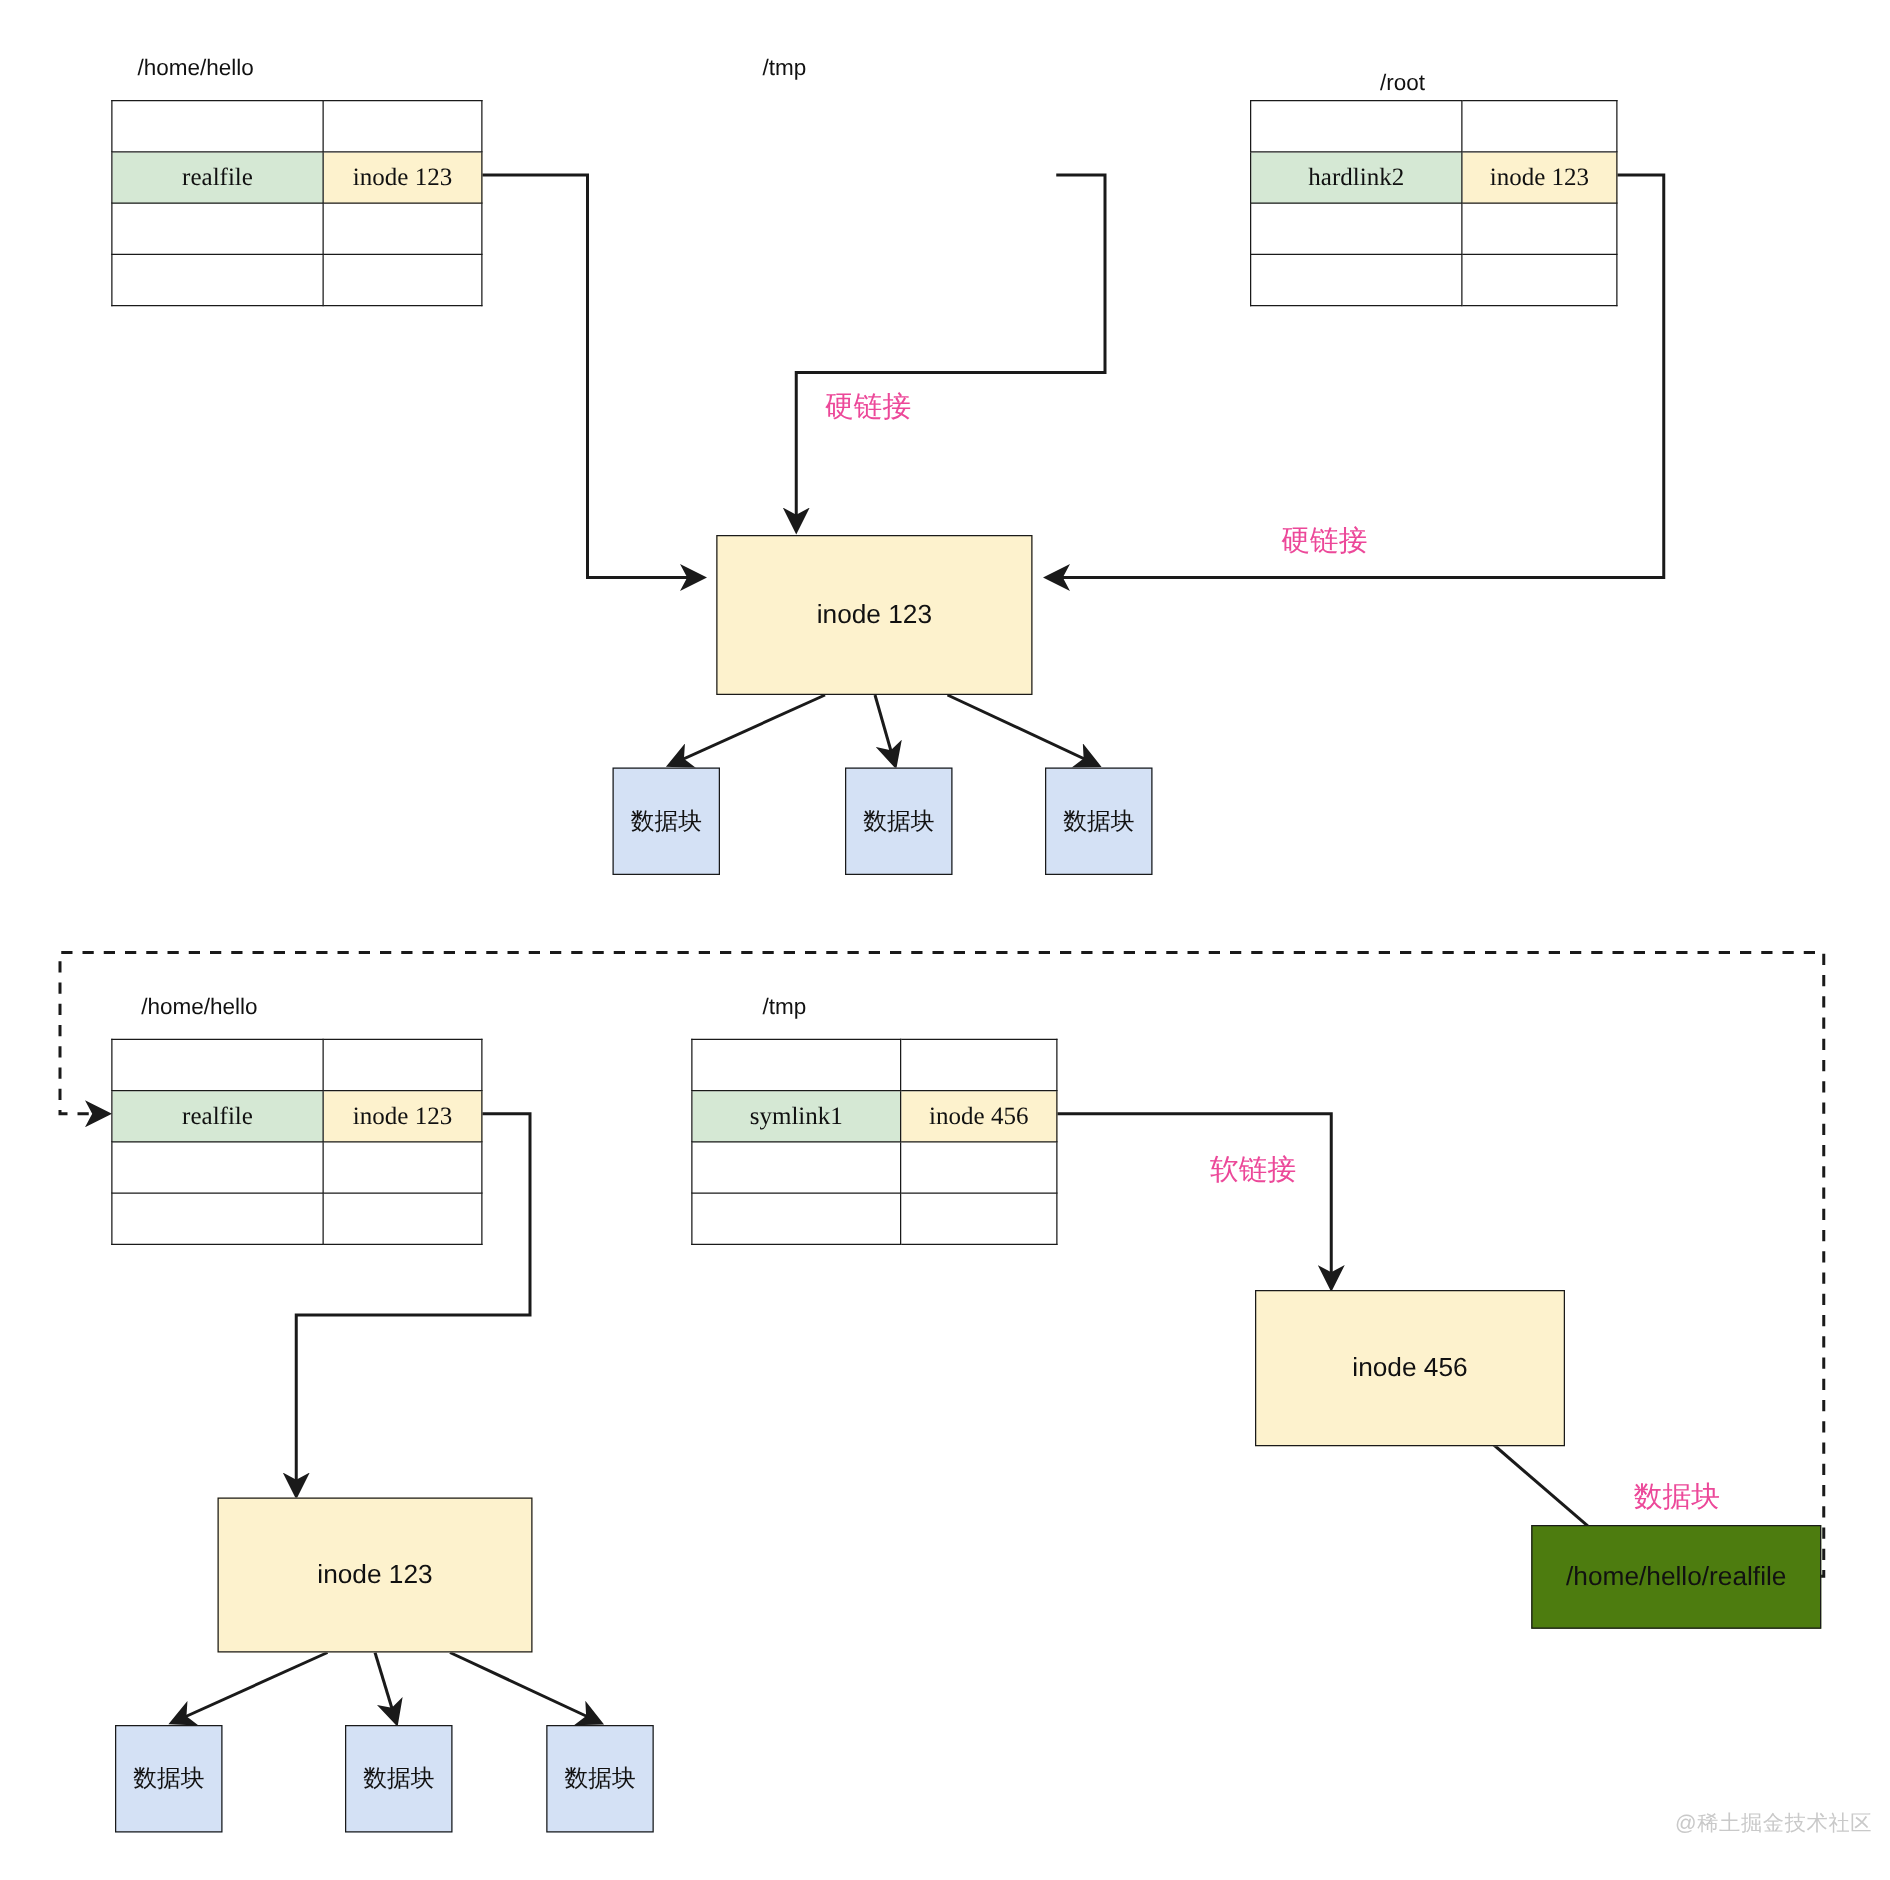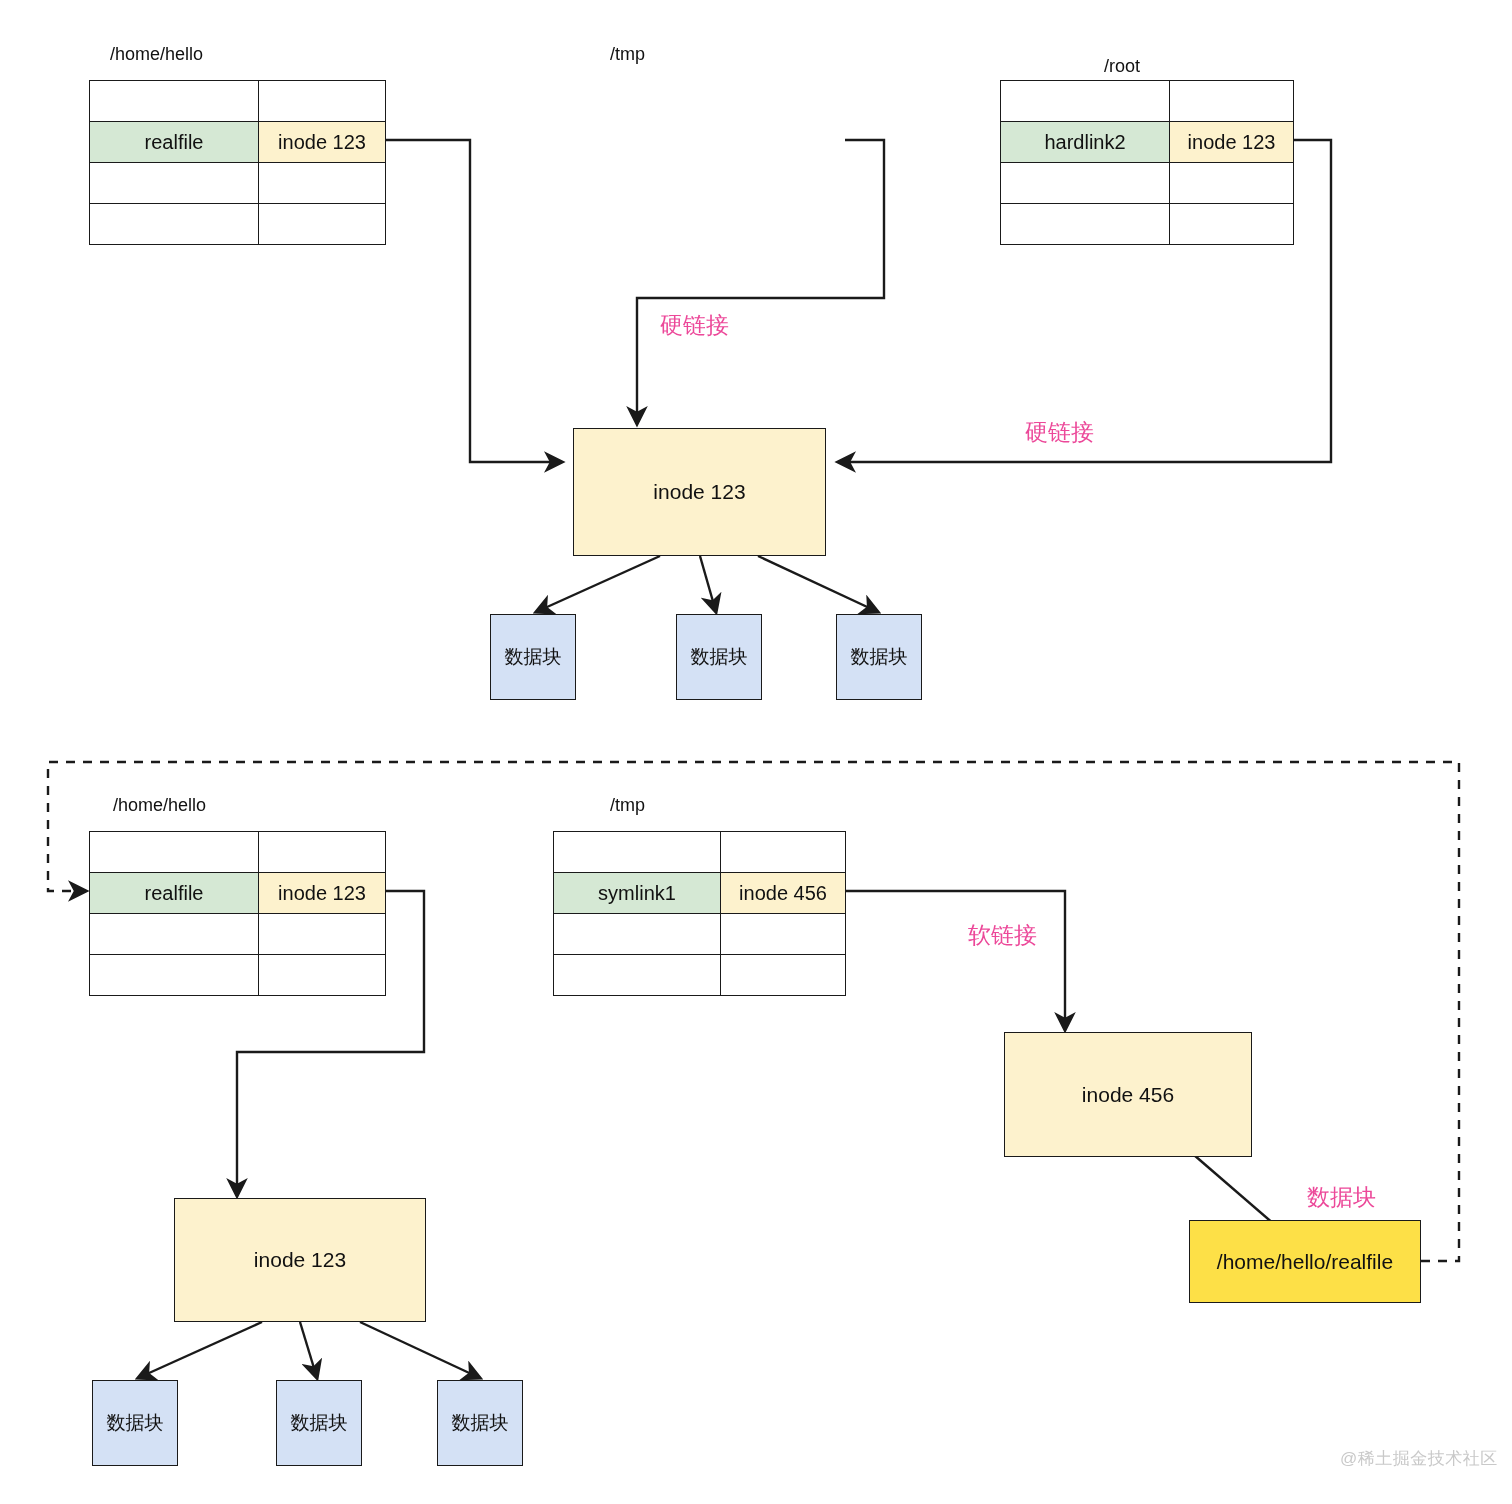--- a/index.html
+++ b/index.html
@@ -33,21 +33,21 @@
   }
   .dir-table td {
     border: 1.7px solid #1a1a1a;
     height: 40px;
     padding: 0;
     text-align: center;
     vertical-align: middle;
     font-size: 20px;
     color: #111111;
     background: #ffffff;
-    font-family: Liberation Sans, sans-serif;
+    font-family: Liberation Serif, serif;
   }
   .dir-table td.name-cell {
     background: #d5e8d4;
   }
   .dir-table td.inode-cell {
     background: #fdf2cd;
   }
   .dir-title {
     position: absolute;
     font-size: 18px;
@@ -66,22 +66,23 @@
     text-align: center;
   }
   .node-inode {
     background: #fdf2cd;
   }
   .node-data {
     background: #d4e1f5;
     font-size: 19px;
   }
   .node-path {
-    background: #fde047;
+    background: #4d7c0f;
     font-size: 21px;
+    margin-left: 36px;
   }
   .edge-label {
     position: absolute;
     font-size: 23px;
     color: #ec4899;
     white-space: nowrap;
   }
   .watermark {
     position: absolute;
     font-size: 17px;

